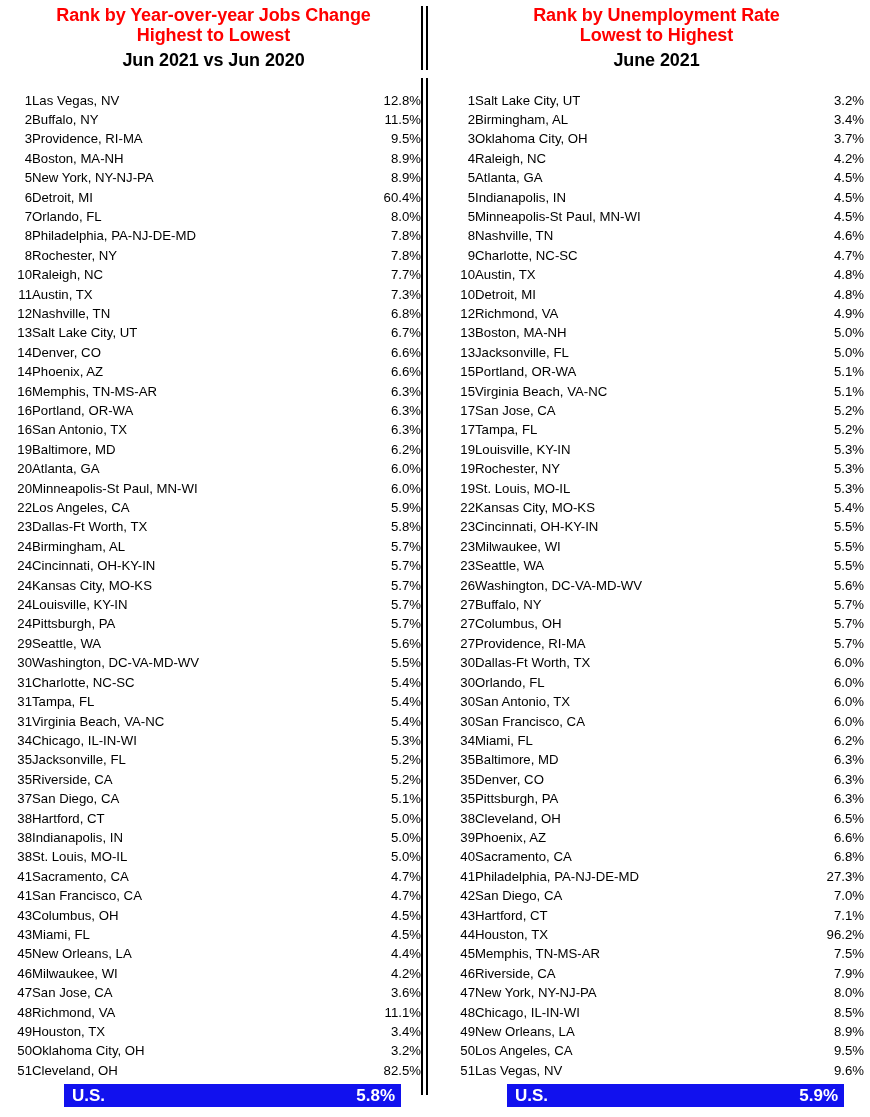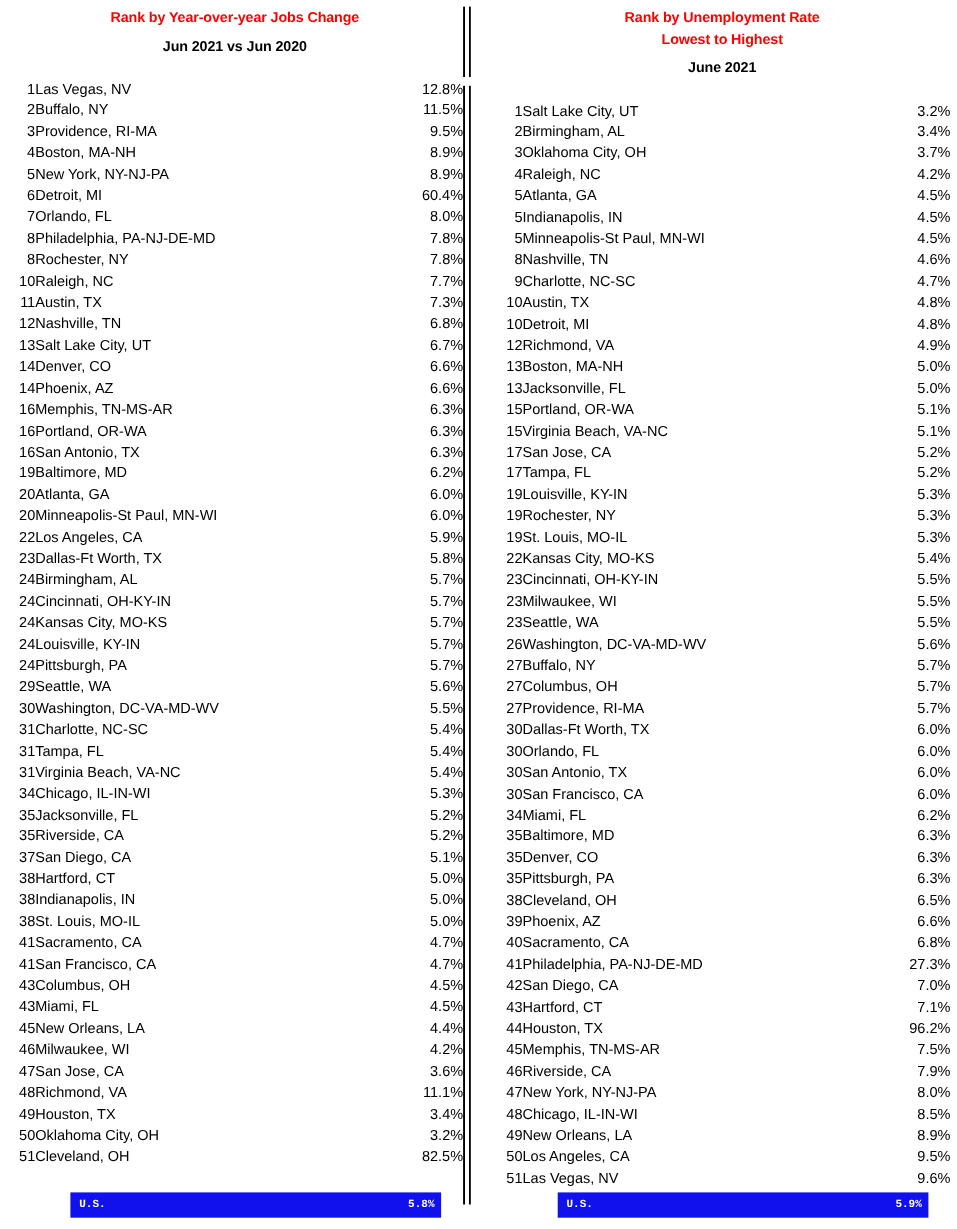--- a/index.html
+++ b/index.html
@@ -41,21 +41,21 @@
     width: 415px;
     height: 1117px;
   }
   .panel-left  { left: 6px; }
   .panel-right { left: 449px; }
 
   
   .hdr {
     text-align: center;
     font-weight: bold;
-    font-size: 13px;
+    font-size: 18px;
     line-height: 19.5px;
     letter-spacing: -0.1px;
   }
   .hdr-red   { color: #FF0000; }
   .hdr-black { color: #000000; }
   .hdr-line1 { margin-top: 6px; }
   .hdr-line3 { margin-top: 6px; }
 
   
   .tbl {
@@ -99,34 +99,34 @@
     position: absolute;
     inset: 0;
     background: #1111EE;
     display: flex;
     align-items: center;
     justify-content: space-between;
     padding: 0 6px 0 8px;
     box-sizing: border-box;
     color: #FFFFFF;
     font-weight: bold;
-    font-size: 10px;
-    font-family: Liberation Mono, monospace;
+    font-size: 17px;
   }
 </style>
 </head>
 <body>
 
 <div class="page">
 
   <div class="divider divider-top"></div>
   <div class="divider divider-bot"></div>
 
   <div class="panel panel-left">
     <div class="hdr hdr-red hdr-line1">Rank by Year-over-year Jobs Change</div>
+    <div class="hdr hdr-red">Highest to Lowest</div>
     <div class="hdr hdr-black hdr-line3">Jun 2021 vs Jun 2020</div>
 
     <table class="tbl">
       <tbody>
           <tr>
             <td class="c-rank">1</td>
             <td class="c-city">Las Vegas, NV</td>
             <td class="c-val">12.8%</td>
           </tr>
           <tr>

